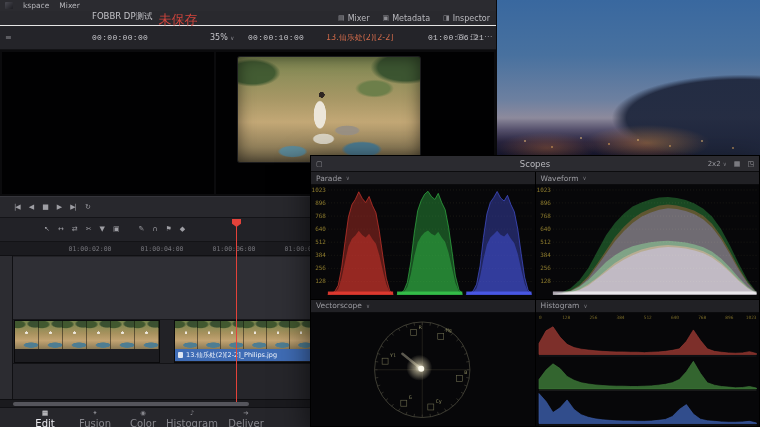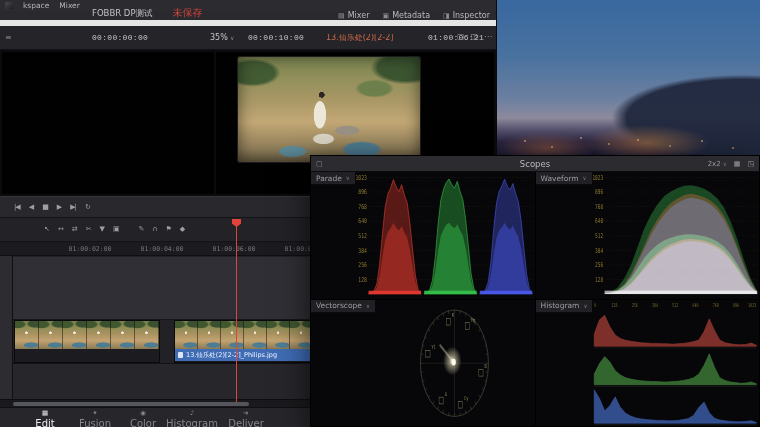--- a/index.html
+++ b/index.html
@@ -24,24 +24,24 @@
 
   
   .app{position:absolute;left:0;top:0;width:497px;height:427px;background:#222227;z-index:1;
     display:flex;flex-direction:column;border-right:1px solid #0a0a0c}
 
   .menu-row{height:11px;background:#2b2b30;display:flex;align-items:center;gap:10px;padding-left:5px;
     font-size:7.5px;color:#b5b5ba}
   .app-logo{width:8px;height:7px;background:linear-gradient(135deg,#4a4a52,#1d1d22);border-radius:1px;flex:0 0 auto}
   .menu-item{cursor:default}
 
-  .title-row{height:15px;background:#29292e;display:flex;align-items:flex-end;font-size:8.5px;color:#c2c2c7;
-    border-bottom:6px solid #e5e5e5;position:relative}
+  .title-row{height:15px;background:#29292e;display:flex;align-items:flex-start;font-size:8.5px;color:#c2c2c7;
+    border-bottom:1px solid #e5e5e5;position:relative}
   .proj-title{margin-left:92px;white-space:nowrap}
-  .proj-status{color:#d0443c;margin-left:20px;font-size:10px}
+  .proj-status{color:#d0443c;margin-left:6px;font-size:13px}
   .title-right{position:absolute;right:6px;top:0;height:100%;display:flex;gap:13px;align-items:center}
   .tbtn{display:flex;gap:3px;align-items:center;color:#b9b9be;font-size:8px}
   .tbtn-icon{font-size:7px;color:#8d8d93}
 
   .viewer-bar{height:24px;background:#242429;border-bottom:1px solid #131316;position:relative;
     font-size:8px;color:#c6c6cb}
   .vb{position:absolute;top:8px;line-height:1}
   .vb-tc{font-family:Liberation Mono, monospace;letter-spacing:.3px}
   .vb-title{color:#cf6a4a;max-width:96px;overflow:hidden;white-space:nowrap;text-overflow:ellipsis}
   .chev{font-size:5.5px;color:#8a8a90}
@@ -114,21 +114,21 @@
   
   .scopes-window{position:absolute;left:310px;top:155px;width:450px;height:272px;background:#0d0d10;z-index:3;
     border:1px solid #000;box-shadow:0 10px 30px rgba(0,0,0,.65);display:flex;flex-direction:column}
   .scopes-header{height:16px;background:#2b2b30;display:flex;align-items:center;position:relative;
     border-bottom:1px solid #0c0c0e;color:#b9b9be;flex:0 0 auto}
   .sc-left-icon{margin-left:5px;font-size:7px;color:#8d8d92}
   .sc-title{position:absolute;left:50%;transform:translateX(-50%);font-size:8.5px}
   .sc-right{position:absolute;right:5px;display:flex;gap:7px;align-items:center;font-size:7px;color:#9a9aa0}
   .sc-ctl{display:flex;gap:2px;align-items:center}
   .scopes-grid{flex:1;display:grid;grid-template-columns:1fr 1fr;grid-template-rows:1fr 1fr;gap:1px;background:#000;min-height:0}
-  .scope-panel{display:flex;flex-direction:row;background:#070709;min-height:0}
+  .scope-panel{display:flex;flex-direction:column;background:#070709;min-height:0}
   .scope-panel-header{height:13px;background:#212125;display:flex;align-items:center;gap:4px;padding:0 5px;
     color:#9b9ba1;font-size:7.5px;border-bottom:1px solid #0b0b0d;flex:0 0 auto}
   .scope-chevron{font-size:5.5px;color:#77777d}
   .scope-body{flex:1;min-height:0}
   .scope-body svg{width:100%;height:100%;display:block}
   .scope-body text{font-family:"DejaVu Sans Mono",monospace}
 </style>
 </head>
 <body>
 

